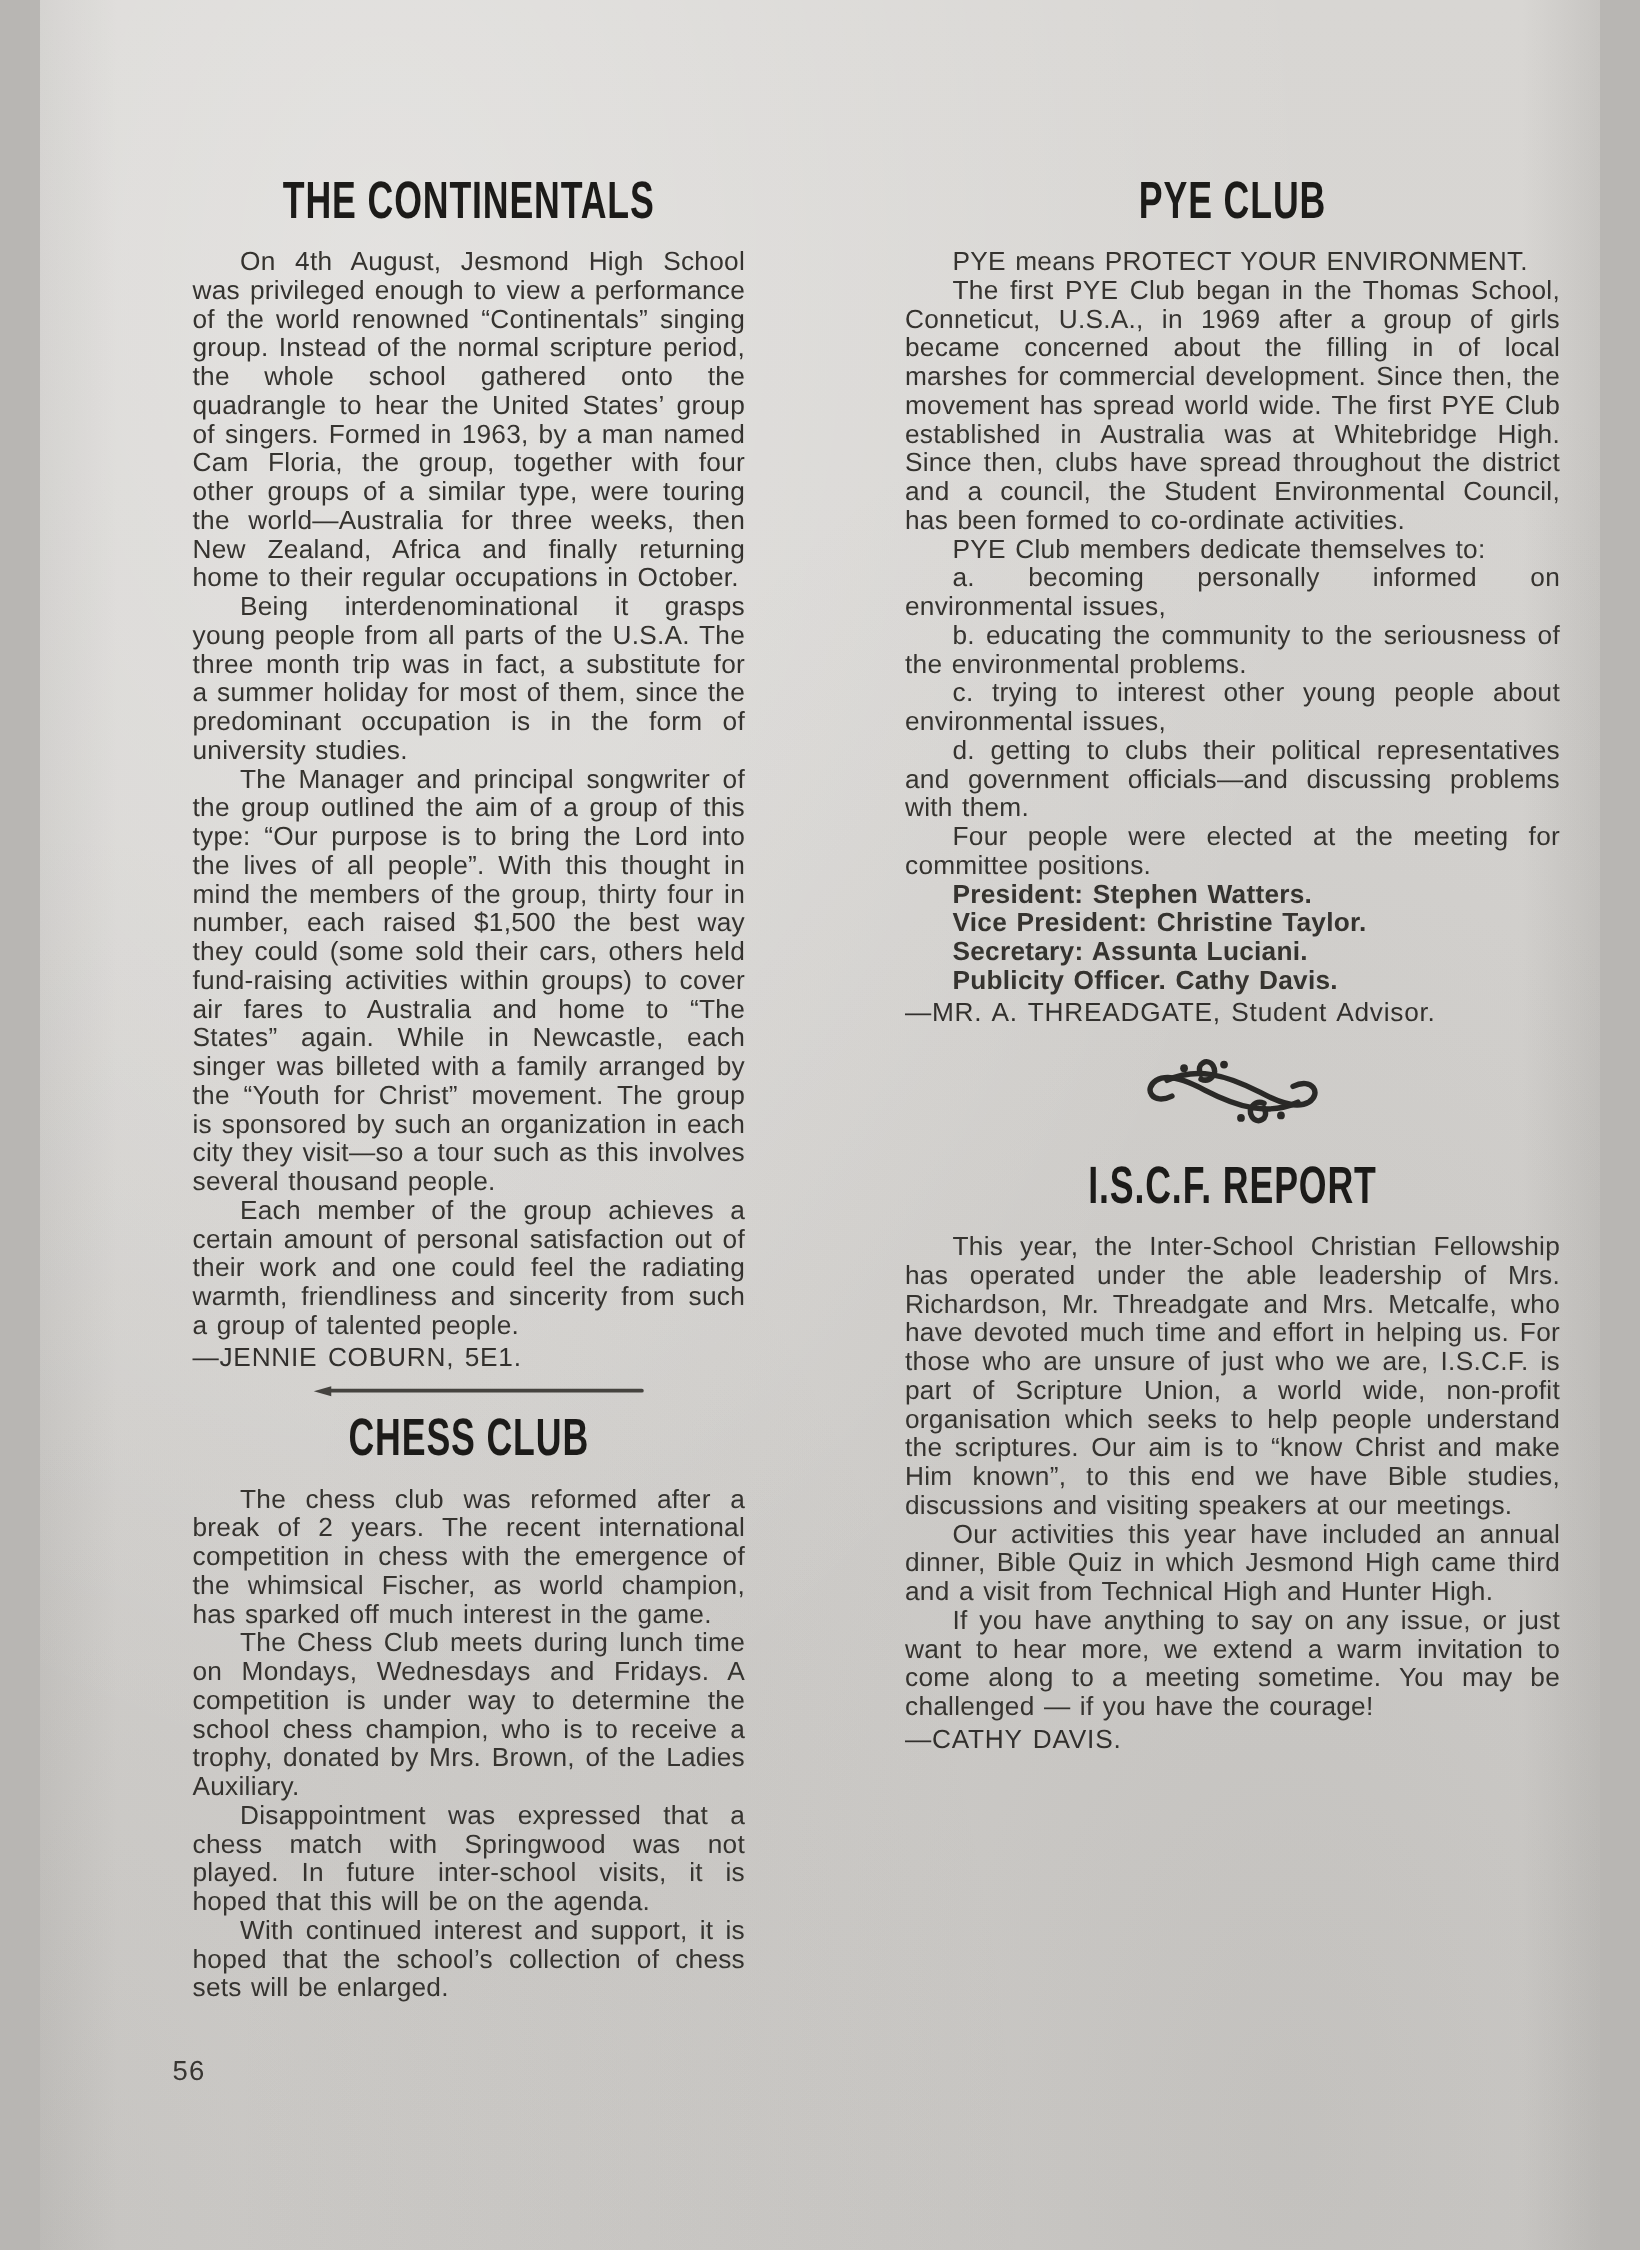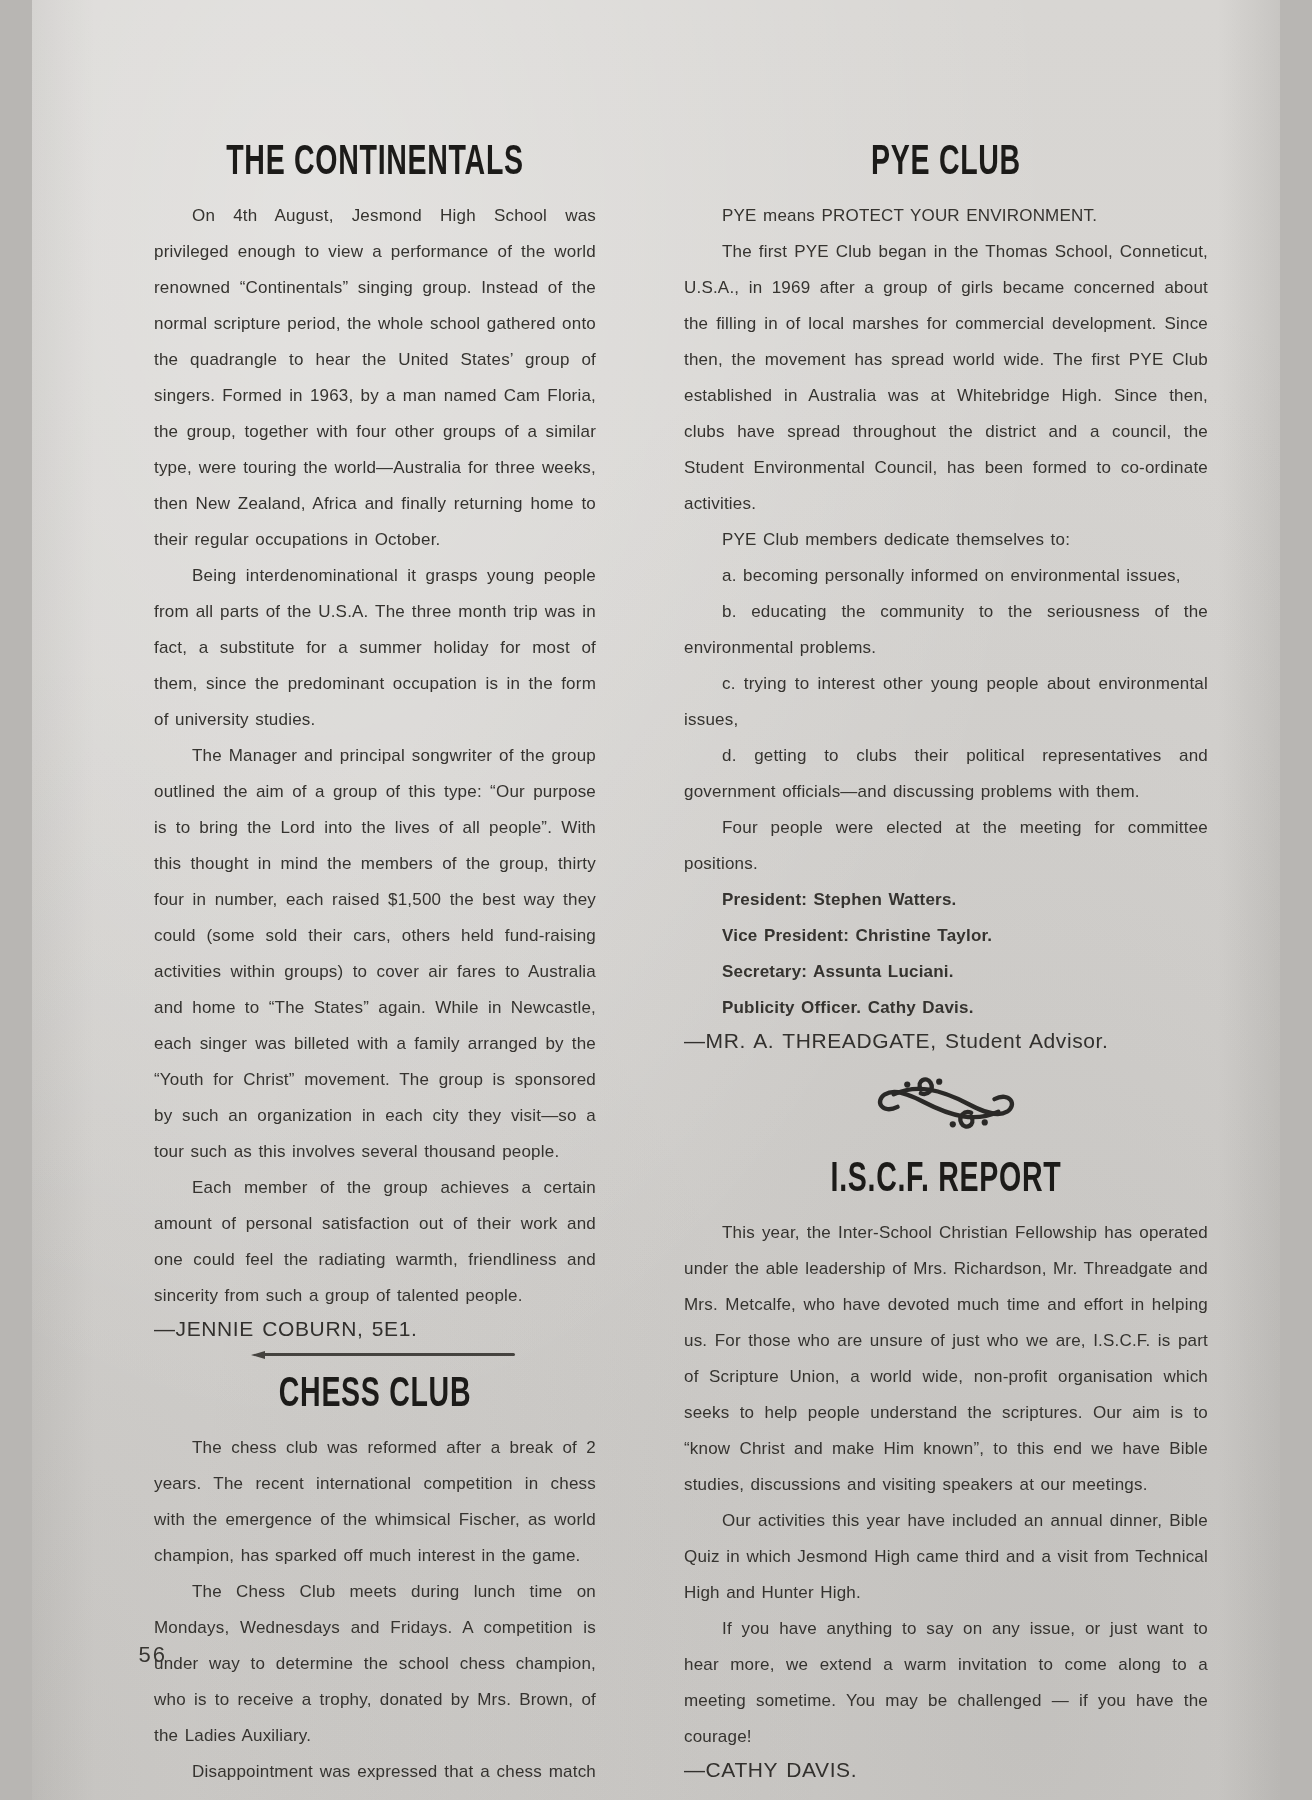--- a/index.html
+++ b/index.html
@@ -12,29 +12,29 @@
       radial-gradient(ellipse at 80% 95%, rgba(110,108,104,0.16), rgba(110,108,104,0) 60%),
       radial-gradient(ellipse at 0% 100%, rgba(120,118,114,0.14), rgba(120,118,114,0) 45%),
       linear-gradient(to right, rgba(96,94,90,0.10), rgba(96,94,90,0) 5%, rgba(96,94,90,0) 95%, rgba(96,94,90,0.14)),
       linear-gradient(#d8d6d3,#d3d1ce);
     overflow:hidden;
     font-family:"Liberation Sans","DejaVu Sans",sans-serif;
     color:#35332f;
   }
   .col{position:absolute;top:136px;}
   .col1{left:122px;width:442px;}
-  .col2{left:652px;width:524px;}
+  .col2{left:692px;width:524px;}
   .headline{
     font-size:42px;line-height:48px;font-weight:bold;color:#1c1b19;
     text-align:center;margin:0 0 14px 0;
     transform:scaleX(0.68);transform-origin:50% 50%;
     letter-spacing:1px;white-space:nowrap;
   }
   .body{
-    font-size:17px;line-height:36px;margin:0;
+    font-size:21px;line-height:23px;margin:0;
     text-align:justify;text-indent:38px;
     word-spacing:1.5px;letter-spacing:0.2px;
   }
   .plain{text-align:left;font-weight:bold;}
   .byline{
     font-size:21px;line-height:27px;margin:1px 0 0 0;
     text-align:left;letter-spacing:0.6px;word-spacing:2px;color:#32302d;
   }
   .byline.inset-md{padding-right:44px;}
   .byline.inset-lg{padding-right:60px;}
@@ -42,21 +42,21 @@
     position:relative;width:252px;height:3px;background:#45433f;
     margin:11px auto 12px auto;left:14px;border-radius:2px;
   }
   .rule::before{
     content:"";position:absolute;left:-12px;top:-2px;
     border-right:14px solid #45433f;border-top:4px solid transparent;border-bottom:4px solid transparent;
   }
   .ornament{text-align:center;margin:18px 0 12px 0;}
   .pageno{
     position:absolute;left:106px;top:1644px;
-    font-size:22px;color:#383632;letter-spacing:1px;font-family:Liberation Mono, monospace;
+    font-size:22px;color:#383632;letter-spacing:1px;
   }
   section{display:block;}
   .gap-top{margin-top:15px;}
 </style>
 </head>
 <body>
 
 <div class="page">
 
   <div class="col col1">

